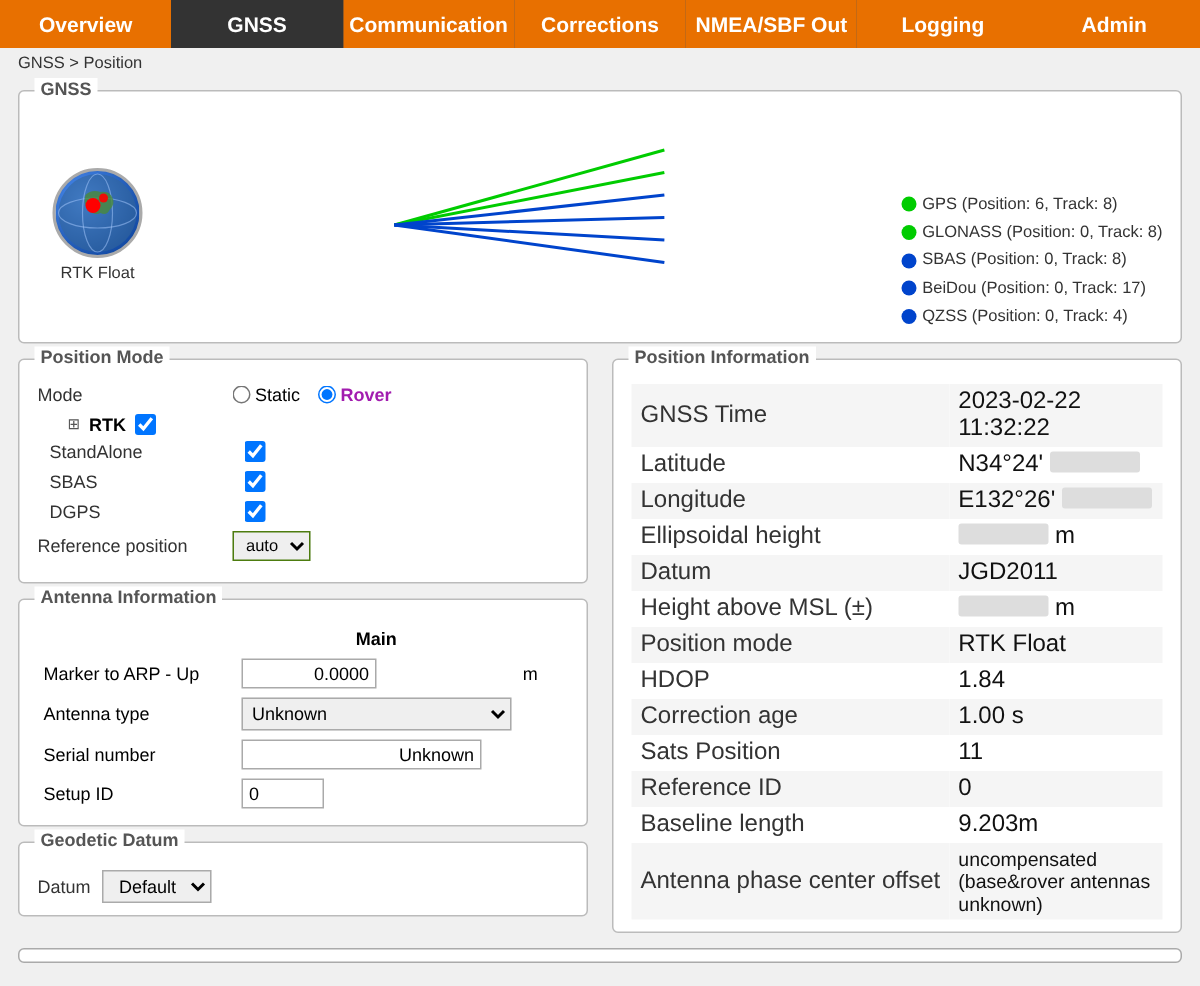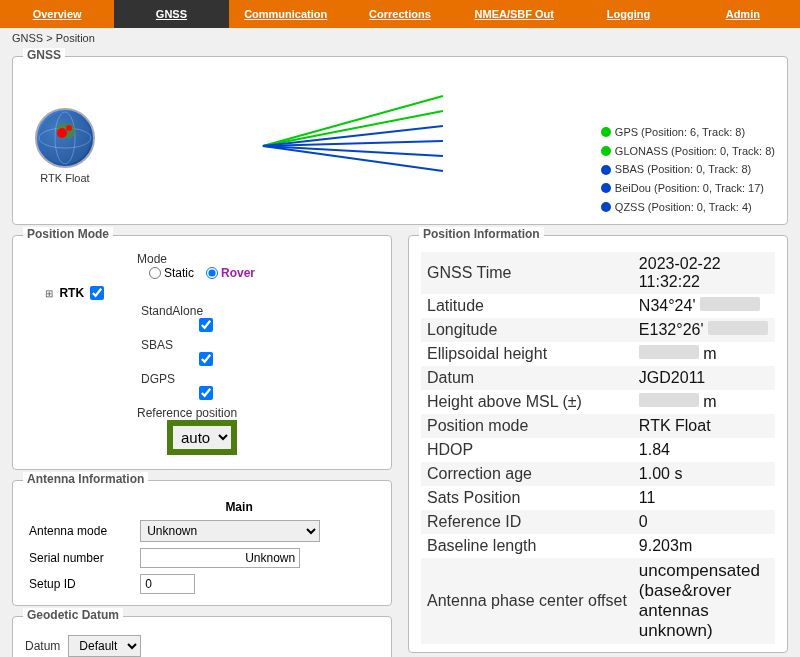--- a/index.html
+++ b/index.html
@@ -2,21 +2,21 @@
 <html><head>
   <meta charset="utf-8">
   <style>
     * { box-sizing: border-box; margin: 0; padding: 0; }
     body { font-family: Arial, sans-serif; font-size: 12px; background: #f0f0f0; width: 800px; }
 
     
     .top-nav { display: flex; background: #555; }
     .top-nav .nav-item {
       flex: 1; text-align: center; padding: 8px 4px; color: #fff;
-      font-size: 11px; font-weight: bold; cursor: pointer; background: #888; text-decoration: underline;
+      font-size: 14px; font-weight: bold; cursor: pointer; background: #888;
     }
     .top-nav .nav-item.active { background: #333; color: #fff; }
     .top-nav .nav-item.orange { background: #e87000; color: #fff; }
 
     
     .breadcrumb { padding: 4px 12px; font-size: 11px; color: #333; background: #f0f0f0; }
 
     
     .main { padding: 8px 12px; }
 
@@ -61,28 +61,28 @@
     .sat-dot { width: 10px; height: 10px; border-radius: 50%; display: inline-block; }
     .dot-green { background: #00cc00; }
     .dot-blue { background: #0044cc; }
 
     
     .two-col { display: flex; gap: 16px; justify-content: center; }
     .left-col { flex: 1; }
     .right-col { flex: 1; }
 
     
-    .pm-row { display: flex; align-items: center; margin-bottom: 6px; flex-direction: column; }
+    .pm-row { display: flex; align-items: center; margin-bottom: 6px; }
     .pm-label { width: 130px; font-size: 12px; color: #333; }
     .pm-value { flex: 1; }
     .radio-group { display: flex; gap: 12px; align-items: center; }
     .radio-item { display: flex; align-items: center; gap: 3px; font-size: 12px; cursor: pointer; }
     .bold-label { font-weight: bold; }
     .checkbox-row { display: flex; align-items: center; gap: 6px; padding-left: 20px; margin-bottom: 4px; }
-    .ref-select { padding: 2px 4px; font-size: 15px; border: 6px solid #4d7c0f; }
+    .ref-select { padding: 2px 4px; font-size: 11px; border: 1px solid #4d7c0f; }
 
     
     .ant-table { width: 100%; border-collapse: collapse; }
     .ant-table th { text-align: center; font-size: 12px; padding: 3px; font-weight: bold; }
     .ant-table td { font-size: 12px; padding: 3px 4px; }
     .ant-table input[type="text"] {
       width: 80px; text-align: right; padding: 2px 4px;
       border: 1px solid #aaa; font-size: 12px;
       background: #fff;
     }
@@ -271,21 +271,28 @@
         <table class="ant-table" style="margin-top:6px;">
           <thead>
             <tr>
               <th style="text-align:left;"></th>
               <th>Main</th>
               <th></th>
             </tr>
           </thead>
           <tbody>
             <tr>
-              <td>Antenna mode</td>
+              <td>Marker to ARP - Up</td>
+              <td>
+                <input type="text" value="0.0000" style="width: 90px; text-align: right;">
+              </td>
+              <td>m</td>
+            </tr>
+            <tr>
+              <td>Antenna type</td>
               <td colspan="2">
                 <select style="width:180px; font-size:12px; padding:2px; border:1px solid #aaa;">
                   <option>Unknown</option>
                 </select>
               </td>
             </tr>
             <tr>
               <td>Serial number</td>
               <td colspan="2">
                 <input type="text" style="width: 160px; font-size: 12px; padding: 2px 4px; border: 1px solid rgb(170, 170, 170);" value="Unknown">
@@ -374,21 +381,21 @@
             <tr>
               <td>Reference ID</td>
               <td>0</td>
             </tr>
             <tr>
               <td>Baseline length</td>
               <td>9.203m</td>
             </tr>
             <tr>
               <td>Antenna phase center offset</td>
-              <td style="white-space: pre-line; font-size:17px;">uncompensated
+              <td style="white-space: pre-line; font-size:13px;">uncompensated
 (base&amp;rover antennas unknown)</td>
             </tr>
           </tbody>
         </table>
       </div>
     </div>
   </div>
 
   <div class="advanced-bar">
     

